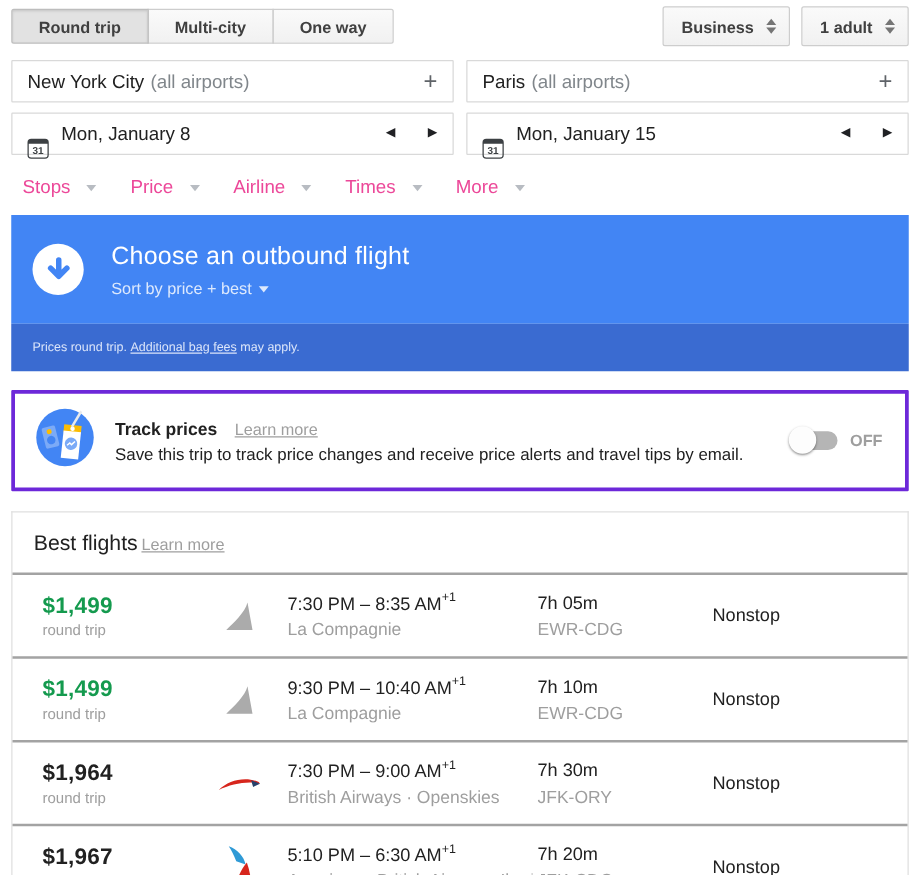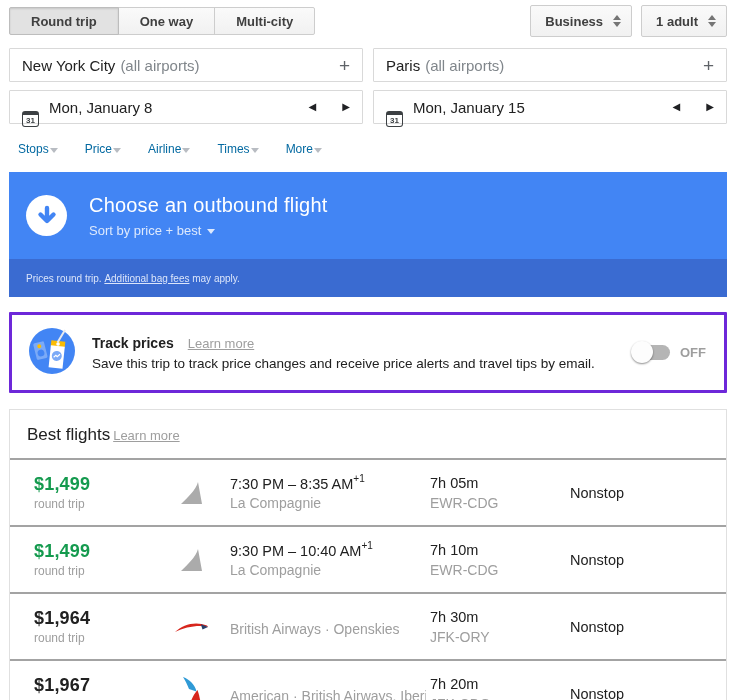--- a/index.html
+++ b/index.html
@@ -42,21 +42,21 @@
   .cal-icon {
     width: 17px; height: 16px; border: 1.5px solid #3c4043; border-top: 4px solid #3c4043; border-radius: 3px;
     display: flex; align-items: center; justify-content: center;
     font-size: 8px; font-weight: bold; color: #3c4043; margin-right: 10px; flex: none; margin-top: 24px;
   }
   .date-arrows { display: flex; gap: 26px; }
   .date-arrow { font-size: 10px; color: #202124; cursor: pointer; line-height: 1; }
 
   
   .filter-row { display: flex; gap: 27px; padding: 0 9px 0 18px; margin-top: 15px; height: 20px; align-items: center; }
-  .filter-item { font-size: 12px; color: #0369a1; cursor: pointer; display: flex; align-items: center; gap: 1px; }
+  .filter-item { font-size: 15px; color: #ec4899; cursor: pointer; display: flex; align-items: center; gap: 13px; }
   .filter-caret { width: 0; height: 0; border-left: 4px solid transparent; border-right: 4px solid transparent; border-top: 5px solid #b8bcc2; margin-top: 2px; }
 
   
   .banner-wrap { margin: 13px 9px 0 9px; border-radius: 27px; }
   .banner { height: 87px; display: flex; align-items: center; padding-left: 17px; }
   .banner-icon { width: 41px; height: 41px; border-radius: 50%; background: #fff; display: flex; align-items: center; justify-content: center; flex: none; }
   .banner-text { margin-left: 22px; }
   .banner-title { color: #fff; font-size: 20px; letter-spacing: 0.2px; }
   .banner-sort { margin-top: 6px; font-size: 13px; color: rgba(255,255,255,0.82); cursor: pointer; display: flex; align-items: center; gap: 6px; }
   .sort-caret { width: 0; height: 0; border-left: 4px solid transparent; border-right: 4px solid transparent; border-top: 5px solid rgba(255,255,255,0.82); margin-top: 2px; }
@@ -99,22 +99,22 @@
   .col-stops { flex: 1; font-size: 14.5px; color: #212121; }
 </style>
 </head>
 <body>
 
 <div class="page">
 
   <div class="top-row">
     <div class="tab-group">
         <div class="trip-tab selected">Round trip</div>
+        <div class="trip-tab">Multi-city</div>
         <div class="trip-tab">One way</div>
-        <div class="trip-tab">Multi-city</div>
       </div>
     <div class="select-group">
       <div class="select-btn">
         <span>Business</span>
         <span class="updown">
             <span class="tri-up"></span>
             <span class="tri-down"></span>
           </span>
       </div>
       <div class="select-btn">
@@ -295,20 +295,21 @@
       <div class="price" style="color: rgb(33, 33, 33);">$1,964</div>
       <div class="price-note">round trip</div>
     </div>
     <div class="col-logo">
             <svg width="36" height="18" viewBox="0 0 36 18">
               <path d="M1 14 C9 6 22 3 33 7.5 L34 9 C25 6.5 11 9 1 14 Z" fill="#d7261d"></path>
               <path d="M27 6.2 L34 9 L28.5 11.5 C27.8 9.7 27.4 7.9 27 6.2 Z" fill="#27416b"></path>
             </svg>
           </div>
     <div class="col-times">
+      <div class="times-main">7:30 PM – 9:00 AM<sup>+1</sup></div>
       <div class="sub-gray">British Airways · Openskies</div>
     </div>
     <div class="col-duration">
       <div class="times-main">7h 30m</div>
       <div class="sub-gray">JFK-ORY</div>
     </div>
     <div class="col-stops">Nonstop</div>
   </div>
 
   <div class="flight-row">
@@ -316,20 +317,21 @@
       <div class="price" style="color: rgb(33, 33, 33);">$1,967</div>
       <div class="price-note">round trip</div>
     </div>
     <div class="col-logo">
             <svg width="24" height="36" viewBox="0 0 24 36">
               <path d="M3 1 C10 3.5 15 9 16.5 15.5 L9 13 C7 8 5 4 3 1 Z" fill="#2f9ad6"></path>
               <path d="M17.5 14 C20 21 21 28 21 35 L8 35 C10 26 13 19 17.5 14 Z" fill="#d7261d"></path>
             </svg>
           </div>
     <div class="col-times">
+      <div class="times-main">5:10 PM – 6:30 AM<sup>+1</sup></div>
       <div class="sub-gray">American · British Airways, Iberia</div>
     </div>
     <div class="col-duration">
       <div class="times-main">7h 20m</div>
       <div class="sub-gray">JFK-CDG</div>
     </div>
     <div class="col-stops">Nonstop</div>
   </div>
 </div>
   </div>

